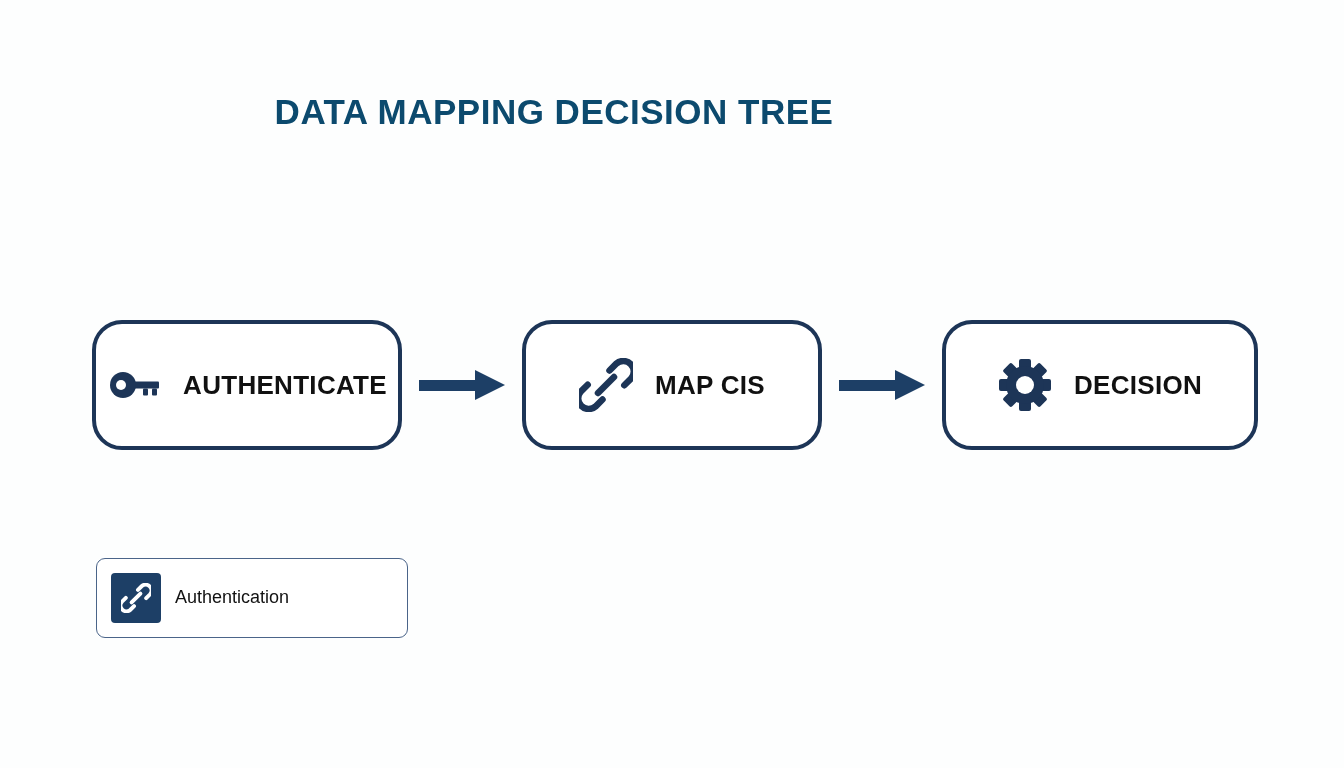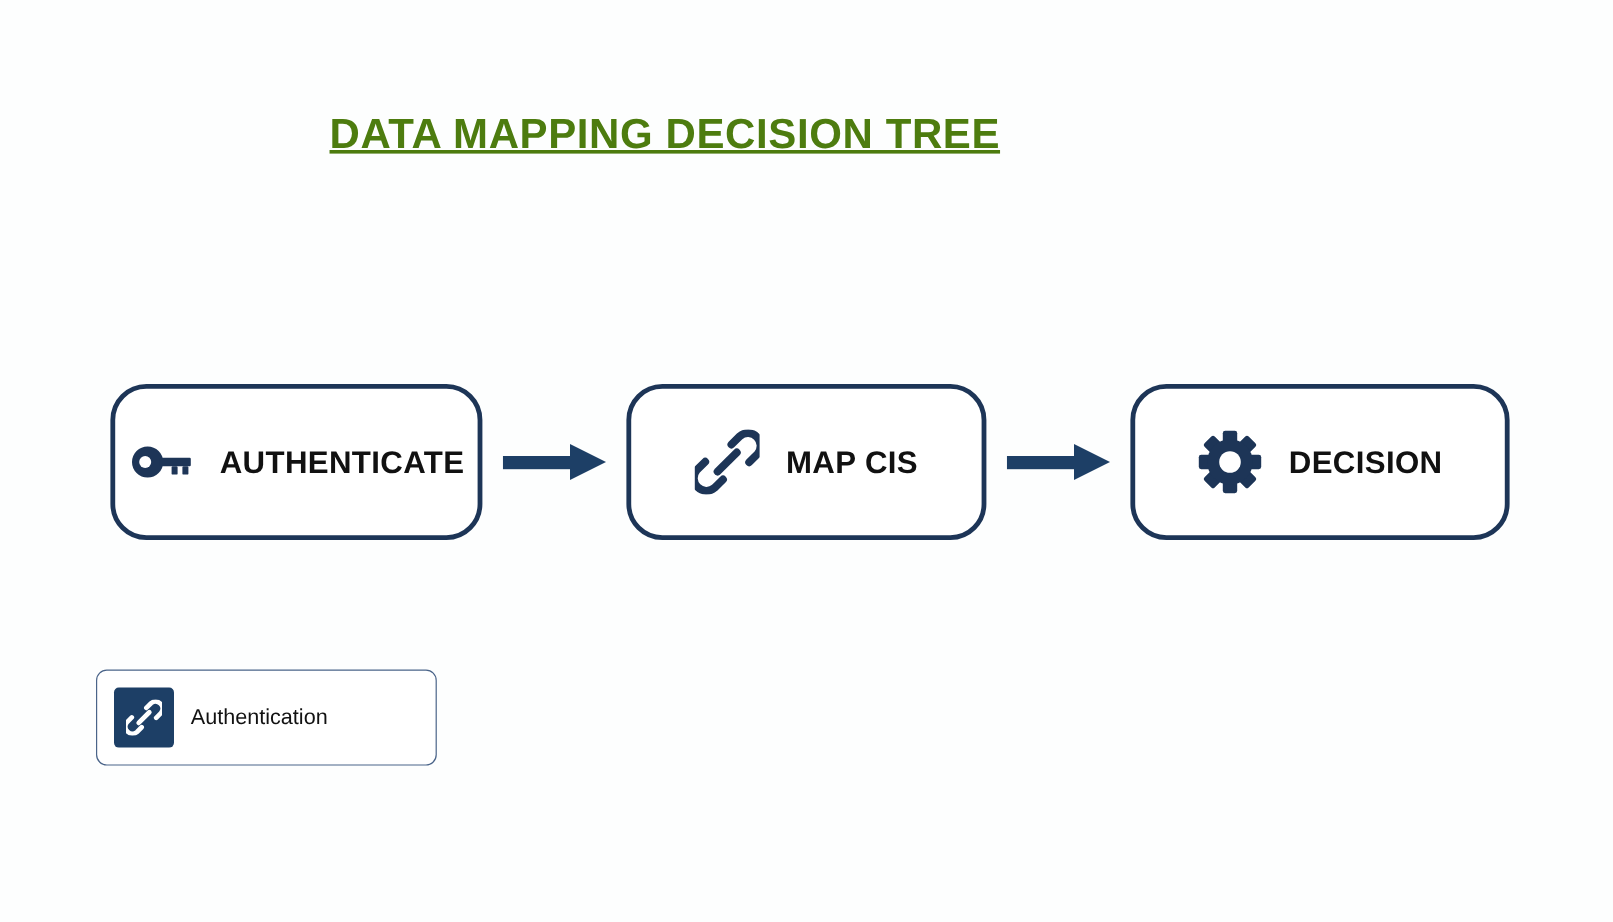--- a/index.html
+++ b/index.html
@@ -19,23 +19,22 @@
   
   #page-title {
     position: absolute;
     top: 92px;
     left: 0;
     width: 1108px;
     text-align: center;
     font-size: 35px;
     font-weight: bold;
     letter-spacing: 0.5px;
-    color: #4d7c0f;
+    color: #0c4a6e;
     white-space: nowrap;
-    text-decoration: underline;
   }
 
   
   #flow-row {
     position: absolute;
     top: 322px;
     left: 92px;
     width: 1166px;
     height: 126px;
     display: flex;
@@ -83,23 +82,23 @@
     height: 34px;
     display: flex;
     align-items: center;
     justify-content: center;
   }
   .flow-arrow svg { display: block; }
 
   
   #legend-box {
     position: absolute;
-    left: 80px;
+    left: 96px;
     top: 558px;
-    width: 284px;
+    width: 312px;
     box-sizing: border-box;
     border: 1.5px solid #4a6489;
     border-radius: 9px;
     background: #ffffff;
     padding: 14px 12px 14px 14px;
     display: flex;
     flex-direction: column;
     gap: 8px;
   }
   .legend-item {

